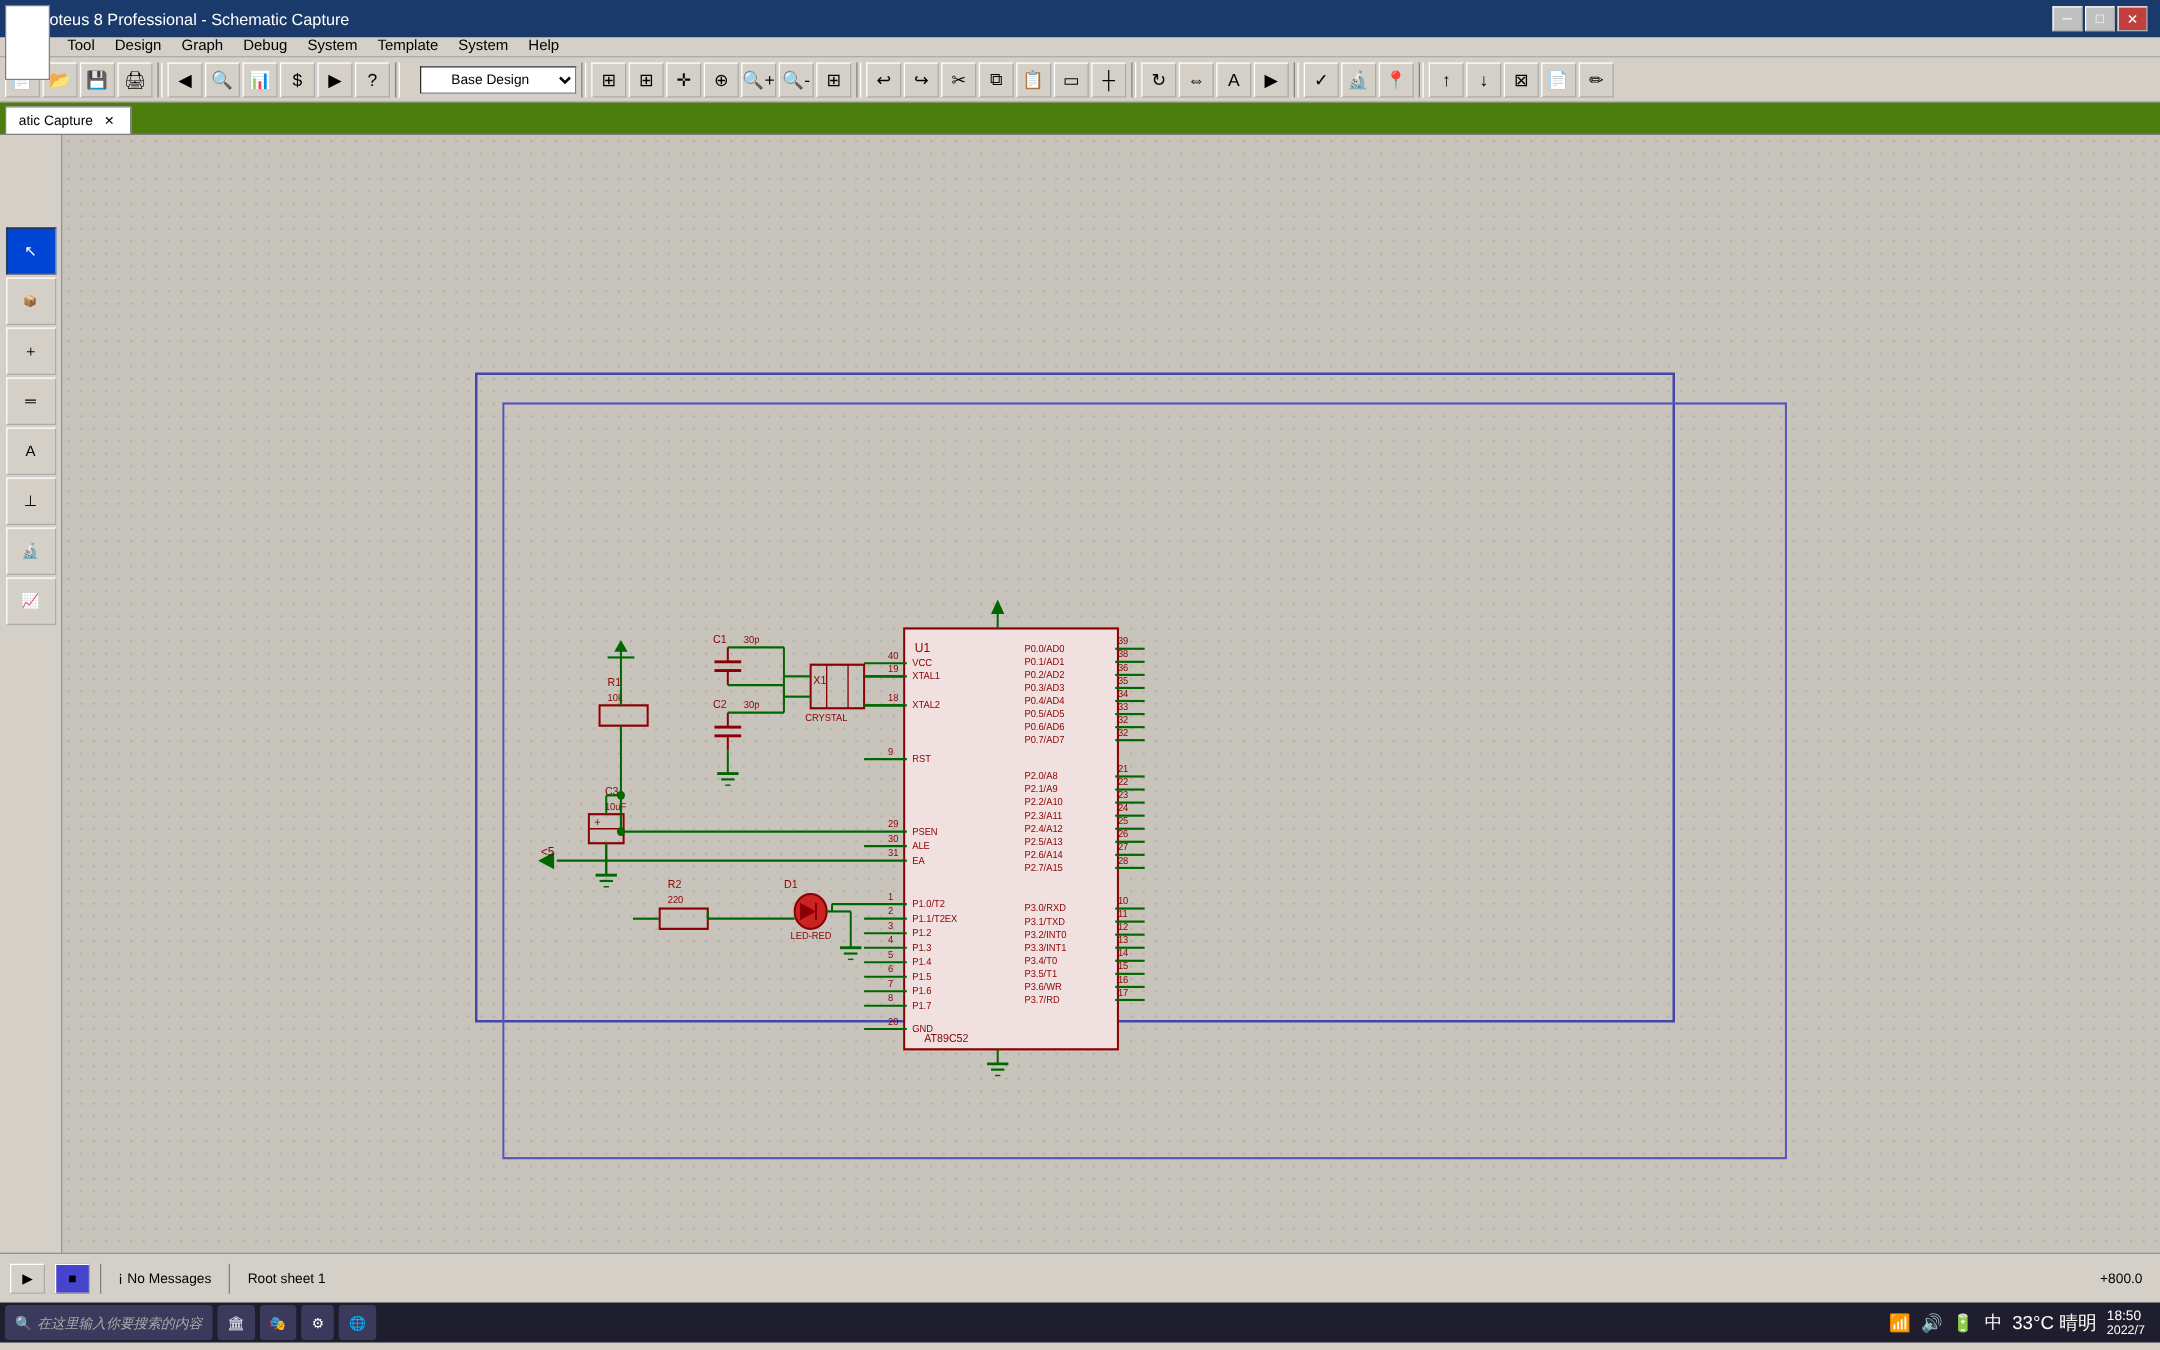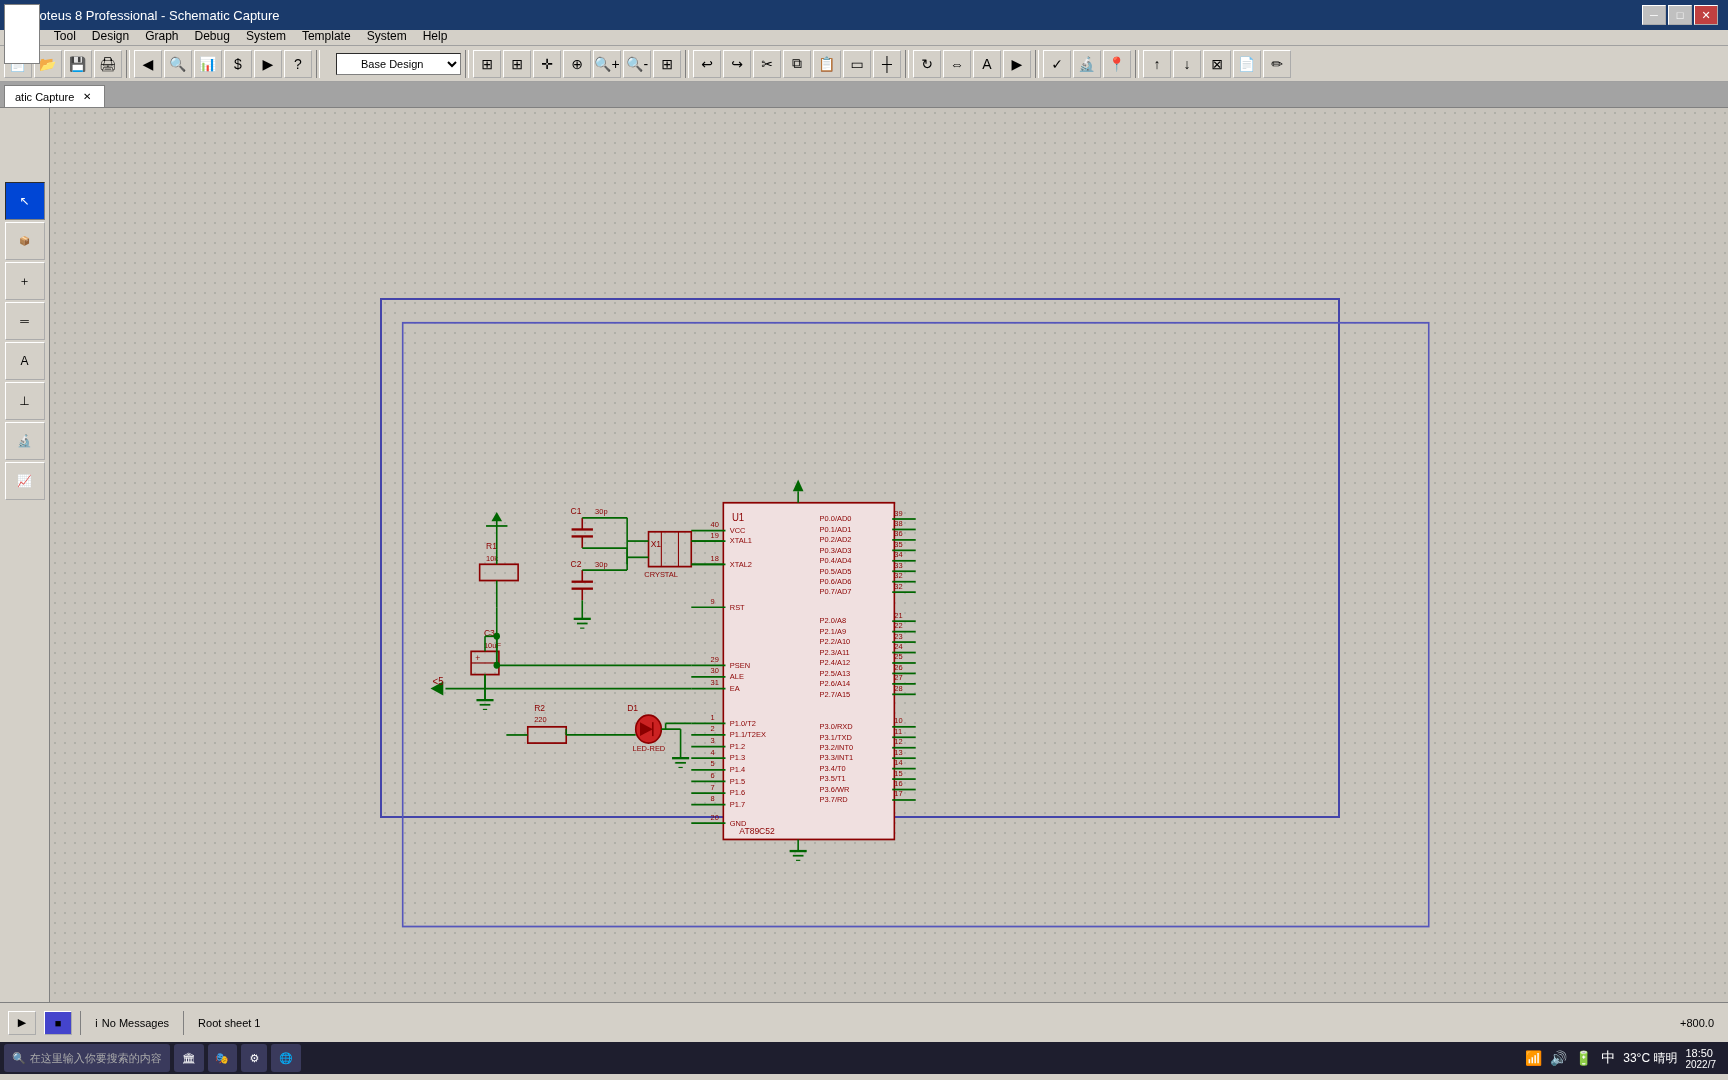--- a/index.html
+++ b/index.html
@@ -74,21 +74,21 @@
       border: 1px inset #808080;
       background: white;
       font-size: 11px;
       cursor: pointer;
       margin-left: 12px;
     }
 
     
     #tab-bar {
       height: 26px;
-      background: #a3a3a3;
+      background: #4d7c0f;
       display: flex;
       align-items: flex-end;
       padding-left: 4px;
       border-bottom: 1px solid #808080;
     }
     .tab {
       height: 22px;
       padding: 0 10px;
       background: #d4d0c8;
       border: 1px solid #808080;
@@ -671,30 +671,30 @@
   </div>
   <div style="flex:1;"></div>
   <div class="status-section">
     <span>+800.0</span>
   </div>
 </div>
 
 <div id="taskbar">
   <div class="taskbar-item">
     <span>🔍</span>
-    <span style="color:#aaa;">在这里输入你要搜索的内容</span>
+    <span style="color:#aaa;font-style:italic;">在这里输入你要搜索的内容</span>
   </div>
   <div class="taskbar-item">🏛</div>
   <div class="taskbar-item">🎭</div>
   <div class="taskbar-item">⚙</div>
   <div class="taskbar-item">🌐</div>
   <div class="taskbar-right">
     <span class="tray-icon">📶</span>
     <span class="tray-icon">🔊</span>
     <span class="tray-icon">🔋</span>
     <span class="tray-icon">中</span>
-    <span class="tray-icon" style="font-size:12px;">33°C  晴明</span>
+    <span class="tray-icon" style="font-size:15px;">33°C  晴明</span>
     <div style="text-align:left;">
       <div>18:50</div>
       <div style="font-size:10px;">2022/7</div>
     </div>
   </div>
 </div>
 
 </body></html>

